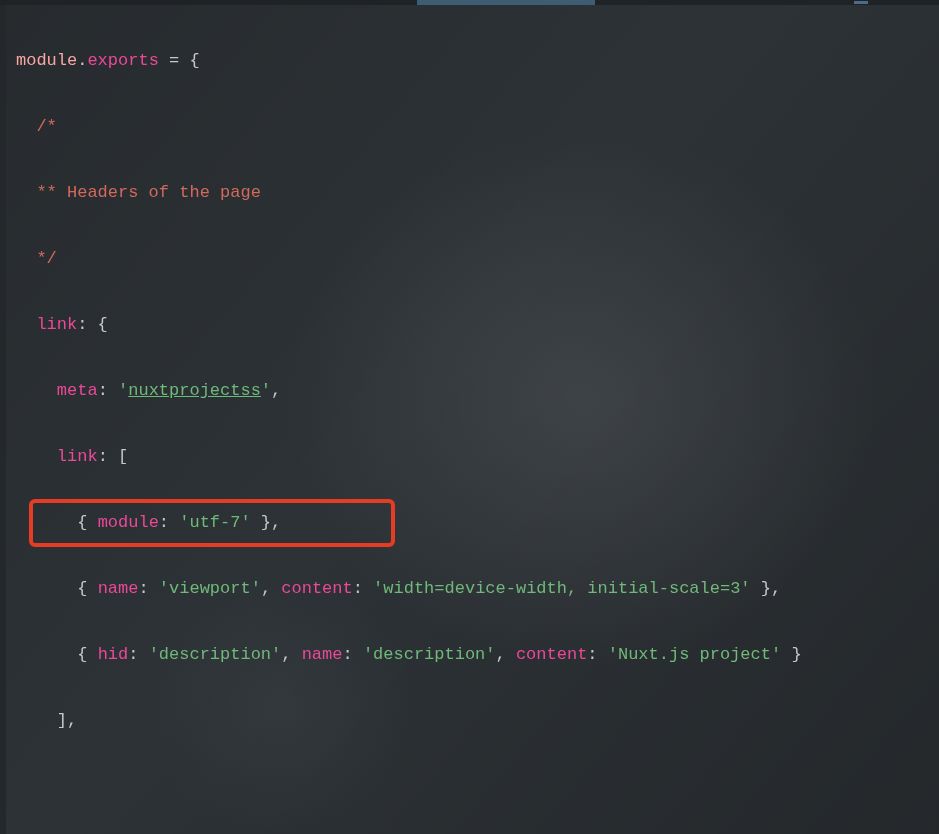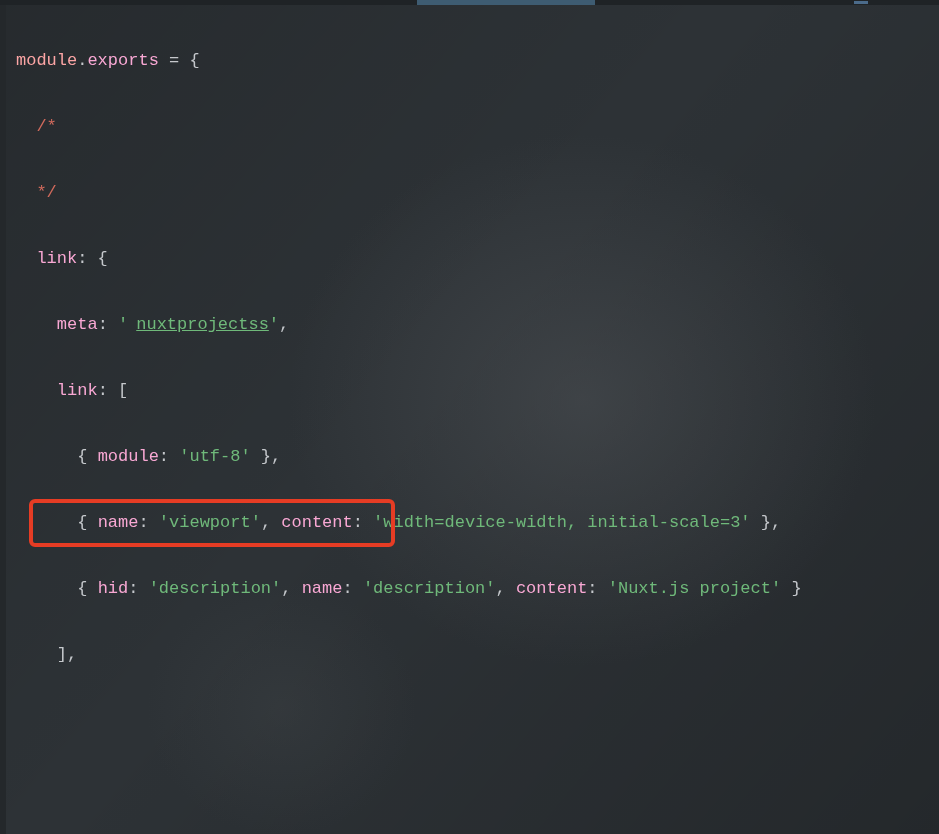--- a/index.html
+++ b/index.html
@@ -52,50 +52,51 @@
   position: absolute;
   left: 6px;
   top: 5px;
   width: 933px;
   height: 829px;
   white-space: pre;
   padding-top: 6px;
 }
 .cl { display: block; height: 33px; padding-left: 10px; position: relative; }
 .k-mod  { color: #fca5a5; text-align: center; }
-.k-prop { color: #f9a8d4; }
+.k-prop { color: #ec4899; }
 .k-punc { color: #c5c8cc; }
 .k-str  { color: #6fb97a; }
 .k-comm { color: #d16a5c; }
-.k-under{ text-decoration: underline; text-decoration-color: #6fb97a; margin-left: 8px; }
+.k-under{ text-decoration: underline; text-decoration-color: #6fb97a; }
 .red-box {
   position: absolute;
   border: 4px solid #e63c24;
   border-radius: 6px;
   pointer-events: none;
 }
 </style>
 </head>
 <body>
 
 <div class="tabbar">
   <div class="active-tab"></div>
   <div class="icon-tab"></div>
 </div>
 
 <div class="gutter"></div>
 
 <div class="editor">
 <span class="cl"><span class="k-mod">module</span><span class="k-punc">.</span><span class="k-prop">exports</span><span class="k-punc"> = {</span></span>
 <span class="cl"><span class="k-comm">  /*</span></span>
+<span class="cl"><span class="k-comm">  ** Headers of the page</span></span>
 <span class="cl"><span class="k-comm">  */</span></span>
 <span class="cl">  <span class="k-prop">link</span><span class="k-punc">: {</span></span>
 <span class="cl"><span>    </span><span class="k-prop">meta</span><span class="k-punc">: </span><span class="k-str">'</span><span class="k-str k-under">nuxtprojectss</span><span class="k-str">'</span><span class="k-punc">,</span></span>
 <span class="cl"><span>    </span><span class="k-prop">link</span><span class="k-punc">: [</span></span>
-<span class="cl"><span class="k-punc">      { </span><span class="k-prop">module</span><span class="k-punc">: </span><span class="k-str">'utf-8'</span><span class="k-punc"> },</span></span>
+<span class="cl"><span class="k-punc">      { </span><span class="k-prop">module</span><span class="k-punc">: </span><span class="k-str">'utf-7'</span><span class="k-punc"> },</span></span>
 <span class="cl"><span class="k-punc">      { </span><span class="k-prop">name</span><span class="k-punc">: </span><span class="k-str">'viewport'</span><span class="k-punc">, </span><span class="k-prop">content</span><span class="k-punc">: </span><span class="k-str">'width=device-width, initial-scale=3'</span><span class="k-punc"> },</span></span>
 <span class="cl"><span class="k-punc">      { </span><span class="k-prop">hid</span><span class="k-punc">: </span><span class="k-str">'description'</span><span class="k-punc">, </span><span class="k-prop">name</span><span class="k-punc">: </span><span class="k-str">'description'</span><span class="k-punc">, </span><span class="k-prop">content</span><span class="k-punc">: </span><span class="k-str">'Nuxt.js project'</span><span class="k-punc"> }</span></span>
 <span class="cl"><span class="k-punc">    ],</span></span>
 
 
 
 
 
 
 

